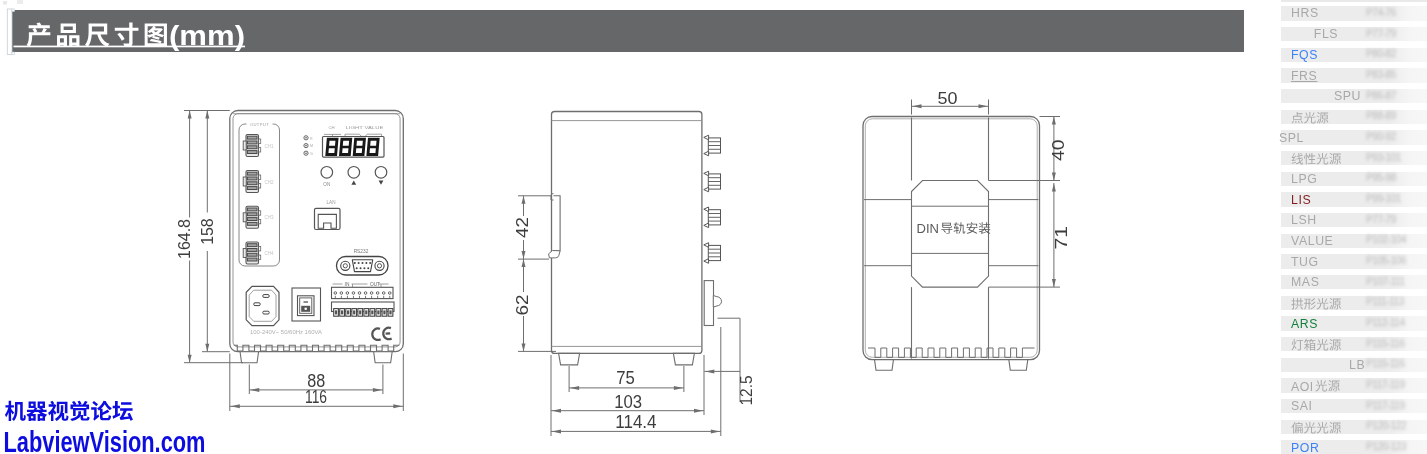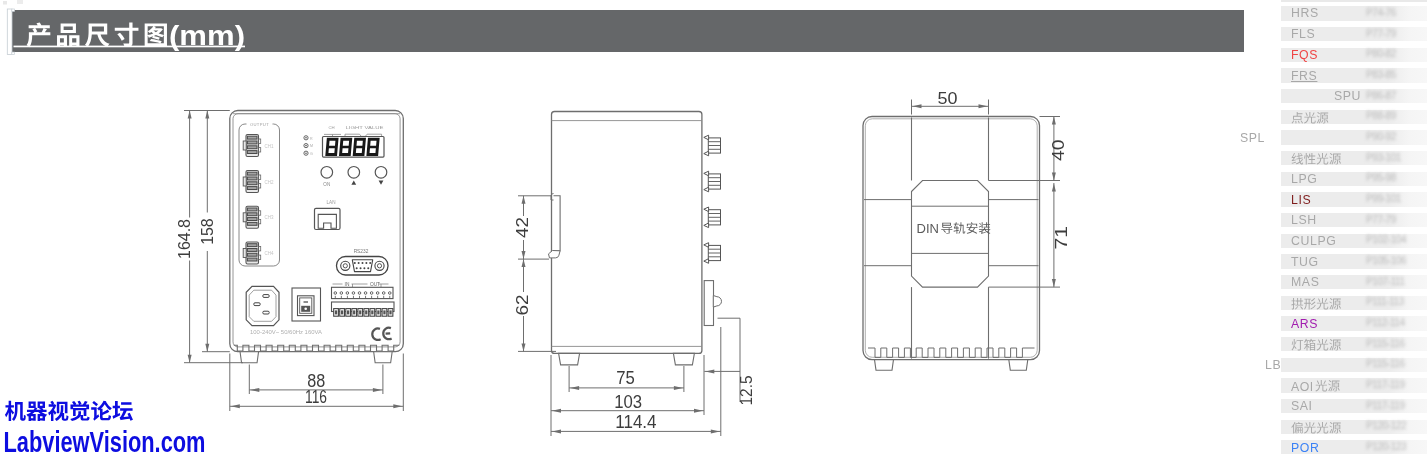--- a/index.html
+++ b/index.html
@@ -314,88 +314,88 @@
     <line x1="1053.9" y1="183" x2="1053.9" y2="287.1" stroke="#6e6e6e" stroke-width="1.0"></line>
     <polygon points="1053.9,183.5 1051.9,191.5 1055.9,191.5" fill="#6e6e6e"></polygon>
     <polygon points="1053.9,287.1 1051.9,279.1 1055.9,279.1" fill="#6e6e6e"></polygon>
     <text x="1067.3" y="237.7" font-family="Liberation Sans" font-size="16" fill="#3d3d3d" text-anchor="middle" textLength="23.5" lengthAdjust="spacingAndGlyphs" transform="rotate(-90 1067.3 237.7)">71</text>
 </svg>
 <div style="position:absolute;left:1281px;top:0px;width:146px;height:2.4px;background:#e9e9e9;"></div>
 <div style="position:absolute;left:1281px;top:6.3px;width:146px;height:14.3px;background:linear-gradient(90deg,#ececec 0%,#ececec 74%,#f5f5f5 88%,#f7f7f7 100%);"></div>
 <div style="position:absolute;left:1291px;top:6.4px;width:70px;height:25px;font:12.3px 'Liberation Sans';letter-spacing:0.6px;color:#a8a8a8;">HRS</div>
 <div style="position:absolute;left:1366px;top:6.9px;width:60px;height:13px;font:10px 'Liberation Sans';letter-spacing:-0.4px;color:#bbbbbb;filter:blur(1.55px);">P74-76</div>
 <div style="position:absolute;left:1281px;top:27.0px;width:146px;height:14.3px;background:linear-gradient(90deg,#ececec 0%,#ececec 74%,#f5f5f5 88%,#f7f7f7 100%);"></div>
-<div style="position:absolute;left:1291px;top:27.1px;width:70px;height:14px;font:12.3px 'Liberation Sans';letter-spacing:0.6px;color:#a8a8a8;">FLS</div>
+<div style="position:absolute;left:1291px;top:27.1px;width:70px;height:14px;font:12.3px 'Liberation Sans';letter-spacing:0.6px;color:#a8a8a8;text-align:center;">FLS</div>
 <div style="position:absolute;left:1366px;top:27.6px;width:60px;height:13px;font:10px 'Liberation Sans';letter-spacing:-0.4px;color:#bbbbbb;filter:blur(1.55px);">P77-79</div>
 <div style="position:absolute;left:1281px;top:47.6px;width:146px;height:14.3px;background:linear-gradient(90deg,#ececec 0%,#ececec 74%,#f5f5f5 88%,#f7f7f7 100%);"></div>
-<div style="position:absolute;left:1291px;top:47.8px;width:70px;height:14px;font:12.3px 'Liberation Sans';letter-spacing:0.6px;color:#ef4444;">FQS</div>
+<div style="position:absolute;left:1291px;top:47.8px;width:70px;height:14px;font:12.3px 'Liberation Sans';letter-spacing:0.6px;color:#3b82f6;">FQS</div>
 <div style="position:absolute;left:1366px;top:48.3px;width:60px;height:13px;font:10px 'Liberation Sans';letter-spacing:-0.4px;color:#bbbbbb;filter:blur(1.55px);">P80-82</div>
 <div style="position:absolute;left:1281px;top:68.3px;width:146px;height:14.3px;background:linear-gradient(90deg,#ececec 0%,#ececec 74%,#f5f5f5 88%,#f7f7f7 100%);"></div>
 <div style="position:absolute;left:1291px;top:68.5px;width:70px;height:14px;font:12.3px 'Liberation Sans';letter-spacing:0.6px;color:#a8a8a8;text-decoration:underline;">FRS</div>
 <div style="position:absolute;left:1366px;top:69.0px;width:60px;height:13px;font:10px 'Liberation Sans';letter-spacing:-0.4px;color:#bbbbbb;filter:blur(1.55px);">P83-85</div>
 <div style="position:absolute;left:1281px;top:89.0px;width:146px;height:14.3px;background:linear-gradient(90deg,#ececec 0%,#ececec 74%,#f5f5f5 88%,#f7f7f7 100%);"></div>
 <div style="position:absolute;left:1291px;top:89.1px;width:70px;height:14px;font:12.3px 'Liberation Sans';letter-spacing:0.6px;color:#a8a8a8;text-align:right;">SPU</div>
 <div style="position:absolute;left:1366px;top:89.6px;width:60px;height:13px;font:10px 'Liberation Sans';letter-spacing:-0.4px;color:#bbbbbb;filter:blur(1.55px);">P86-87</div>
 <div style="position:absolute;left:1281px;top:109.7px;width:146px;height:14.3px;background:linear-gradient(90deg,#ececec 0%,#ececec 74%,#f5f5f5 88%,#f7f7f7 100%);"></div>
 <svg style="position:absolute;left:1291px;top:108.7px;" width="90" height="18" viewBox="0 0 90 18">
     <path transform="translate(0.0,13.5) scale(0.012600,-0.012600)" d="M237 465H760V286H237ZM340 128C353 63 361 -21 361 -71L437 -61C436 -13 426 70 411 134ZM547 127C576 65 606 -19 617 -69L690 -50C678 0 646 81 615 142ZM751 135C801 72 857 -17 880 -72L951 -42C926 13 868 98 818 161ZM177 155C146 81 95 0 42 -46L110 -79C165 -26 216 58 248 136ZM166 536V216H835V536H530V663H910V734H530V840H455V536Z" fill="#a8a8a8"></path>
     <path transform="translate(12.6,13.5) scale(0.012600,-0.012600)" d="M138 766C189 687 239 582 256 516L329 544C310 612 257 714 206 791ZM795 802C767 723 712 612 669 544L733 519C777 584 831 687 873 774ZM459 840V458H55V387H322C306 197 268 55 34 -16C51 -31 73 -61 81 -80C333 3 383 167 401 387H587V32C587 -54 611 -78 701 -78C719 -78 826 -78 846 -78C931 -78 951 -35 960 129C939 135 907 148 890 161C886 17 880 -7 840 -7C816 -7 728 -7 709 -7C670 -7 662 -1 662 32V387H948V458H535V840Z" fill="#a8a8a8"></path>
     <path transform="translate(25.2,13.5) scale(0.012600,-0.012600)" d="M537 407H843V319H537ZM537 549H843V463H537ZM505 205C475 138 431 68 385 19C402 9 431 -9 445 -20C489 32 539 113 572 186ZM788 188C828 124 876 40 898 -10L967 21C943 69 893 152 853 213ZM87 777C142 742 217 693 254 662L299 722C260 751 185 797 131 829ZM38 507C94 476 169 428 207 400L251 460C212 488 136 531 81 560ZM59 -24 126 -66C174 28 230 152 271 258L211 300C166 186 103 54 59 -24ZM338 791V517C338 352 327 125 214 -36C231 -44 263 -63 276 -76C395 92 411 342 411 517V723H951V791ZM650 709C644 680 632 639 621 607H469V261H649V0C649 -11 645 -15 633 -16C620 -16 576 -16 529 -15C538 -34 547 -61 550 -79C616 -80 660 -80 687 -69C714 -58 721 -39 721 -2V261H913V607H694C707 633 720 663 733 692Z" fill="#a8a8a8"></path>
   </svg>
 <div style="position:absolute;left:1366px;top:110.3px;width:60px;height:13px;font:10px 'Liberation Sans';letter-spacing:-0.4px;color:#bbbbbb;filter:blur(1.55px);">P88-89</div>
 <div style="position:absolute;left:1281px;top:130.3px;width:146px;height:14.3px;background:linear-gradient(90deg,#ececec 0%,#ececec 74%,#f5f5f5 88%,#f7f7f7 100%);"></div>
-<div style="position:absolute;left:1240px;top:130.5px;width:70px;height:14px;font:12.3px 'Liberation Sans';letter-spacing:0.6px;color:#a8a8a8;">SPL</div>
+<div style="position:absolute;left:1279px;top:130.5px;width:70px;height:14px;font:12.3px 'Liberation Sans';letter-spacing:0.6px;color:#a8a8a8;">SPL</div>
 <div style="position:absolute;left:1366px;top:131.0px;width:60px;height:13px;font:10px 'Liberation Sans';letter-spacing:-0.4px;color:#bbbbbb;filter:blur(1.55px);">P90-92</div>
 <div style="position:absolute;left:1281px;top:151.0px;width:146px;height:14.3px;background:linear-gradient(90deg,#ececec 0%,#ececec 74%,#f5f5f5 88%,#f7f7f7 100%);"></div>
 <svg style="position:absolute;left:1291px;top:150.0px;" width="90" height="18" viewBox="0 0 90 18">
     <path transform="translate(0.0,13.5) scale(0.012600,-0.012600)" d="M54 54 70 -18C162 10 282 46 398 80L387 144C264 109 137 74 54 54ZM704 780C754 756 817 717 849 689L893 736C861 763 797 800 748 822ZM72 423C86 430 110 436 232 452C188 387 149 337 130 317C99 280 76 255 54 251C63 232 74 197 78 182C99 194 133 204 384 255C382 270 382 298 384 318L185 282C261 372 337 482 401 592L338 630C319 593 297 555 275 519L148 506C208 591 266 699 309 804L239 837C199 717 126 589 104 556C82 522 65 499 47 494C56 474 68 438 72 423ZM887 349C847 286 793 228 728 178C712 231 698 295 688 367L943 415L931 481L679 434C674 476 669 520 666 566L915 604L903 670L662 634C659 701 658 770 658 842H584C585 767 587 694 591 623L433 600L445 532L595 555C598 509 603 464 608 421L413 385L425 317L617 353C629 270 645 195 666 133C581 76 483 31 381 0C399 -17 418 -44 428 -62C522 -29 611 14 691 66C732 -24 786 -77 857 -77C926 -77 949 -44 963 68C946 75 922 91 907 108C902 19 892 -4 865 -4C821 -4 784 37 753 110C832 170 900 241 950 319Z" fill="#a8a8a8"></path>
     <path transform="translate(12.6,13.5) scale(0.012600,-0.012600)" d="M172 840V-79H247V840ZM80 650C73 569 55 459 28 392L87 372C113 445 131 560 137 642ZM254 656C283 601 313 528 323 483L379 512C368 554 337 625 307 679ZM334 27V-44H949V27H697V278H903V348H697V556H925V628H697V836H621V628H497C510 677 522 730 532 782L459 794C436 658 396 522 338 435C356 427 390 410 405 400C431 443 454 496 474 556H621V348H409V278H621V27Z" fill="#a8a8a8"></path>
     <path transform="translate(25.2,13.5) scale(0.012600,-0.012600)" d="M138 766C189 687 239 582 256 516L329 544C310 612 257 714 206 791ZM795 802C767 723 712 612 669 544L733 519C777 584 831 687 873 774ZM459 840V458H55V387H322C306 197 268 55 34 -16C51 -31 73 -61 81 -80C333 3 383 167 401 387H587V32C587 -54 611 -78 701 -78C719 -78 826 -78 846 -78C931 -78 951 -35 960 129C939 135 907 148 890 161C886 17 880 -7 840 -7C816 -7 728 -7 709 -7C670 -7 662 -1 662 32V387H948V458H535V840Z" fill="#a8a8a8"></path>
     <path transform="translate(37.8,13.5) scale(0.012600,-0.012600)" d="M537 407H843V319H537ZM537 549H843V463H537ZM505 205C475 138 431 68 385 19C402 9 431 -9 445 -20C489 32 539 113 572 186ZM788 188C828 124 876 40 898 -10L967 21C943 69 893 152 853 213ZM87 777C142 742 217 693 254 662L299 722C260 751 185 797 131 829ZM38 507C94 476 169 428 207 400L251 460C212 488 136 531 81 560ZM59 -24 126 -66C174 28 230 152 271 258L211 300C166 186 103 54 59 -24ZM338 791V517C338 352 327 125 214 -36C231 -44 263 -63 276 -76C395 92 411 342 411 517V723H951V791ZM650 709C644 680 632 639 621 607H469V261H649V0C649 -11 645 -15 633 -16C620 -16 576 -16 529 -15C538 -34 547 -61 550 -79C616 -80 660 -80 687 -69C714 -58 721 -39 721 -2V261H913V607H694C707 633 720 663 733 692Z" fill="#a8a8a8"></path>
   </svg>
 <div style="position:absolute;left:1366px;top:151.6px;width:60px;height:13px;font:10px 'Liberation Sans';letter-spacing:-0.4px;color:#bbbbbb;filter:blur(1.55px);">P93-101</div>
 <div style="position:absolute;left:1281px;top:171.7px;width:146px;height:14.3px;background:linear-gradient(90deg,#ececec 0%,#ececec 74%,#f5f5f5 88%,#f7f7f7 100%);"></div>
 <div style="position:absolute;left:1291px;top:171.8px;width:70px;height:14px;font:12.3px 'Liberation Sans';letter-spacing:0.6px;color:#a8a8a8;">LPG</div>
 <div style="position:absolute;left:1366px;top:172.3px;width:60px;height:13px;font:10px 'Liberation Sans';letter-spacing:-0.4px;color:#bbbbbb;filter:blur(1.55px);">P95-98</div>
 <div style="position:absolute;left:1281px;top:192.3px;width:146px;height:14.3px;background:linear-gradient(90deg,#ececec 0%,#ececec 74%,#f5f5f5 88%,#f7f7f7 100%);"></div>
 <div style="position:absolute;left:1291px;top:192.5px;width:70px;height:14px;font:12.3px 'Liberation Sans';letter-spacing:0.6px;color:#7f1d1d;">LIS</div>
 <div style="position:absolute;left:1366px;top:193.0px;width:60px;height:13px;font:10px 'Liberation Sans';letter-spacing:-0.4px;color:#bbbbbb;filter:blur(1.55px);">P99-101</div>
 <div style="position:absolute;left:1281px;top:213.0px;width:146px;height:14.3px;background:linear-gradient(90deg,#ececec 0%,#ececec 74%,#f5f5f5 88%,#f7f7f7 100%);"></div>
 <div style="position:absolute;left:1291px;top:213.2px;width:70px;height:26px;font:12.3px 'Liberation Sans';letter-spacing:0.6px;color:#a8a8a8;">LSH</div>
 <div style="position:absolute;left:1366px;top:213.7px;width:60px;height:13px;font:10px 'Liberation Sans';letter-spacing:-0.4px;color:#bbbbbb;filter:blur(1.55px);">P77-79</div>
 <div style="position:absolute;left:1281px;top:233.7px;width:146px;height:14.3px;background:linear-gradient(90deg,#ececec 0%,#ececec 74%,#f5f5f5 88%,#f7f7f7 100%);"></div>
-<div style="position:absolute;left:1291px;top:233.8px;width:70px;height:14px;font:12.3px 'Liberation Sans';letter-spacing:0.6px;color:#a8a8a8;">CULPG</div>
+<div style="position:absolute;left:1291px;top:233.8px;width:70px;height:14px;font:12.3px 'Liberation Sans';letter-spacing:0.6px;color:#a8a8a8;">VALUE</div>
 <div style="position:absolute;left:1366px;top:234.3px;width:60px;height:13px;font:10px 'Liberation Sans';letter-spacing:-0.4px;color:#bbbbbb;filter:blur(1.55px);">P102-104</div>
 <div style="position:absolute;left:1281px;top:254.3px;width:146px;height:14.3px;background:linear-gradient(90deg,#ececec 0%,#ececec 74%,#f5f5f5 88%,#f7f7f7 100%);"></div>
 <div style="position:absolute;left:1291px;top:254.5px;width:70px;height:14px;font:12.3px 'Liberation Sans';letter-spacing:0.6px;color:#a8a8a8;">TUG</div>
 <div style="position:absolute;left:1366px;top:255.0px;width:60px;height:13px;font:10px 'Liberation Sans';letter-spacing:-0.4px;color:#bbbbbb;filter:blur(1.55px);">P105-106</div>
 <div style="position:absolute;left:1281px;top:275.0px;width:146px;height:14.3px;background:linear-gradient(90deg,#ececec 0%,#ececec 74%,#f5f5f5 88%,#f7f7f7 100%);"></div>
 <div style="position:absolute;left:1291px;top:275.2px;width:70px;height:30px;font:12.3px 'Liberation Sans';letter-spacing:0.6px;color:#a8a8a8;">MAS</div>
 <div style="position:absolute;left:1366px;top:275.7px;width:60px;height:13px;font:10px 'Liberation Sans';letter-spacing:-0.4px;color:#bbbbbb;filter:blur(1.55px);">P107-111</div>
 <div style="position:absolute;left:1281px;top:295.7px;width:146px;height:14.3px;background:linear-gradient(90deg,#ececec 0%,#ececec 74%,#f5f5f5 88%,#f7f7f7 100%);"></div>
 <svg style="position:absolute;left:1291px;top:294.7px;" width="90" height="18" viewBox="0 0 90 18">
     <path transform="translate(0.0,13.5) scale(0.012600,-0.012600)" d="M500 175C457 96 383 18 309 -32C327 -43 357 -67 371 -80C444 -25 523 63 573 152ZM723 140C786 73 858 -20 891 -79L955 -38C921 20 849 108 784 174ZM167 839V638H42V568H167V350L28 309L47 235L167 274V11C167 -4 162 -8 150 -8C138 -8 99 -8 56 -7C66 -28 75 -60 78 -79C141 -80 181 -77 205 -65C231 -53 240 -32 240 11V299L347 334L336 403L240 372V568H350V638H240V839ZM743 829V626H561V829H488V626H377V554H488V307H348V234H959V307H816V554H941V626H816V829ZM561 554H743V307H561Z" fill="#a8a8a8"></path>
     <path transform="translate(12.6,13.5) scale(0.012600,-0.012600)" d="M846 824C784 743 670 658 574 610C593 596 615 574 628 557C730 613 842 703 916 795ZM875 548C808 461 687 371 584 319C603 304 625 281 638 266C745 325 866 422 943 520ZM898 278C823 153 681 42 532 -19C552 -35 574 -61 586 -79C740 -8 883 111 968 250ZM404 708V449H243V708ZM41 449V379H171C167 230 145 83 37 -36C55 -46 81 -70 93 -86C213 45 238 211 242 379H404V-79H478V379H586V449H478V708H573V778H58V708H172V449Z" fill="#a8a8a8"></path>
     <path transform="translate(25.2,13.5) scale(0.012600,-0.012600)" d="M138 766C189 687 239 582 256 516L329 544C310 612 257 714 206 791ZM795 802C767 723 712 612 669 544L733 519C777 584 831 687 873 774ZM459 840V458H55V387H322C306 197 268 55 34 -16C51 -31 73 -61 81 -80C333 3 383 167 401 387H587V32C587 -54 611 -78 701 -78C719 -78 826 -78 846 -78C931 -78 951 -35 960 129C939 135 907 148 890 161C886 17 880 -7 840 -7C816 -7 728 -7 709 -7C670 -7 662 -1 662 32V387H948V458H535V840Z" fill="#a8a8a8"></path>
     <path transform="translate(37.8,13.5) scale(0.012600,-0.012600)" d="M537 407H843V319H537ZM537 549H843V463H537ZM505 205C475 138 431 68 385 19C402 9 431 -9 445 -20C489 32 539 113 572 186ZM788 188C828 124 876 40 898 -10L967 21C943 69 893 152 853 213ZM87 777C142 742 217 693 254 662L299 722C260 751 185 797 131 829ZM38 507C94 476 169 428 207 400L251 460C212 488 136 531 81 560ZM59 -24 126 -66C174 28 230 152 271 258L211 300C166 186 103 54 59 -24ZM338 791V517C338 352 327 125 214 -36C231 -44 263 -63 276 -76C395 92 411 342 411 517V723H951V791ZM650 709C644 680 632 639 621 607H469V261H649V0C649 -11 645 -15 633 -16C620 -16 576 -16 529 -15C538 -34 547 -61 550 -79C616 -80 660 -80 687 -69C714 -58 721 -39 721 -2V261H913V607H694C707 633 720 663 733 692Z" fill="#a8a8a8"></path>
   </svg>
 <div style="position:absolute;left:1366px;top:296.3px;width:60px;height:13px;font:10px 'Liberation Sans';letter-spacing:-0.4px;color:#bbbbbb;filter:blur(1.55px);">P111-113</div>
 <div style="position:absolute;left:1281px;top:316.4px;width:146px;height:14.3px;background:linear-gradient(90deg,#ececec 0%,#ececec 74%,#f5f5f5 88%,#f7f7f7 100%);"></div>
-<div style="position:absolute;left:1291px;top:316.5px;width:70px;height:32px;font:12.3px 'Liberation Sans';letter-spacing:0.6px;color:#a21caf;">ARS</div>
+<div style="position:absolute;left:1291px;top:316.5px;width:70px;height:32px;font:12.3px 'Liberation Sans';letter-spacing:0.6px;color:#15803d;">ARS</div>
 <div style="position:absolute;left:1366px;top:317.0px;width:60px;height:13px;font:10px 'Liberation Sans';letter-spacing:-0.4px;color:#bbbbbb;filter:blur(1.55px);">P112-114</div>
 <div style="position:absolute;left:1281px;top:337.0px;width:146px;height:14.3px;background:linear-gradient(90deg,#ececec 0%,#ececec 74%,#f5f5f5 88%,#f7f7f7 100%);"></div>
 <svg style="position:absolute;left:1291px;top:336.0px;" width="90" height="18" viewBox="0 0 90 18">
     <path transform="translate(0.0,13.5) scale(0.012600,-0.012600)" d="M100 635C95 556 80 452 56 390L114 366C140 438 154 547 157 628ZM380 651C364 589 332 499 307 443L353 422C382 474 415 558 444 626ZM219 835V515C219 328 203 128 43 -25C60 -36 86 -63 97 -80C184 3 233 100 260 201C304 153 364 85 390 49L440 107C415 136 312 244 276 276C289 355 292 436 292 515V835ZM444 758V685H707V30C707 12 700 6 680 5C658 4 586 4 512 7C524 -15 538 -52 543 -74C638 -74 700 -73 737 -60C773 -47 786 -21 786 30V685H961V758Z" fill="#a8a8a8"></path>
     <path transform="translate(12.6,13.5) scale(0.012600,-0.012600)" d="M570 293H837V191H570ZM570 352V451H837V352ZM570 132H837V28H570ZM497 519V-79H570V-35H837V-73H913V519ZM185 844C153 743 99 643 36 578C54 568 86 547 100 536C133 574 165 624 194 679H234C255 639 274 591 284 556H235V442H60V372H220C176 265 101 148 33 85C51 71 71 45 82 27C134 83 190 168 235 254V-80H307V256C349 211 398 156 420 126L468 185C444 210 348 300 307 334V372H466V442H307V551L354 570C346 599 329 641 310 679H488V743H225C237 771 248 799 257 827ZM578 844C549 745 496 649 430 587C449 577 480 556 494 544C528 580 561 626 589 678H649C682 634 716 580 729 543L794 571C781 600 756 641 728 678H948V743H620C632 770 642 798 651 827Z" fill="#a8a8a8"></path>
     <path transform="translate(25.2,13.5) scale(0.012600,-0.012600)" d="M138 766C189 687 239 582 256 516L329 544C310 612 257 714 206 791ZM795 802C767 723 712 612 669 544L733 519C777 584 831 687 873 774ZM459 840V458H55V387H322C306 197 268 55 34 -16C51 -31 73 -61 81 -80C333 3 383 167 401 387H587V32C587 -54 611 -78 701 -78C719 -78 826 -78 846 -78C931 -78 951 -35 960 129C939 135 907 148 890 161C886 17 880 -7 840 -7C816 -7 728 -7 709 -7C670 -7 662 -1 662 32V387H948V458H535V840Z" fill="#a8a8a8"></path>
     <path transform="translate(37.8,13.5) scale(0.012600,-0.012600)" d="M537 407H843V319H537ZM537 549H843V463H537ZM505 205C475 138 431 68 385 19C402 9 431 -9 445 -20C489 32 539 113 572 186ZM788 188C828 124 876 40 898 -10L967 21C943 69 893 152 853 213ZM87 777C142 742 217 693 254 662L299 722C260 751 185 797 131 829ZM38 507C94 476 169 428 207 400L251 460C212 488 136 531 81 560ZM59 -24 126 -66C174 28 230 152 271 258L211 300C166 186 103 54 59 -24ZM338 791V517C338 352 327 125 214 -36C231 -44 263 -63 276 -76C395 92 411 342 411 517V723H951V791ZM650 709C644 680 632 639 621 607H469V261H649V0C649 -11 645 -15 633 -16C620 -16 576 -16 529 -15C538 -34 547 -61 550 -79C616 -80 660 -80 687 -69C714 -58 721 -39 721 -2V261H913V607H694C707 633 720 663 733 692Z" fill="#a8a8a8"></path>
   </svg>
 <div style="position:absolute;left:1366px;top:337.7px;width:60px;height:13px;font:10px 'Liberation Sans';letter-spacing:-0.4px;color:#bbbbbb;filter:blur(1.55px);">P115-116</div>
 <div style="position:absolute;left:1281px;top:357.7px;width:146px;height:14.3px;background:linear-gradient(90deg,#ececec 0%,#ececec 74%,#f5f5f5 88%,#f7f7f7 100%);"></div>
-<div style="position:absolute;left:1265px;top:357.8px;width:70px;height:20px;font:12.3px 'Liberation Sans';letter-spacing:0.6px;color:#a8a8a8;">LB</div>
+<div style="position:absolute;left:1349px;top:357.8px;width:70px;height:20px;font:12.3px 'Liberation Sans';letter-spacing:0.6px;color:#a8a8a8;">LB</div>
 <div style="position:absolute;left:1366px;top:358.3px;width:60px;height:13px;font:10px 'Liberation Sans';letter-spacing:-0.4px;color:#bbbbbb;filter:blur(1.55px);">P115-116</div>
 <div style="position:absolute;left:1281px;top:378.4px;width:146px;height:14.3px;background:linear-gradient(90deg,#ececec 0%,#ececec 74%,#f5f5f5 88%,#f7f7f7 100%);"></div>
 <svg style="position:absolute;left:1291px;top:377.4px;" width="90" height="18" viewBox="0 0 90 18">
     <text x="0" y="13.5" font-family="Liberation Sans" font-size="12.3" fill="#a8a8a8" letter-spacing="0.5">AOI</text>
     <path transform="translate(24.0,13.5) scale(0.012600,-0.012600)" d="M138 766C189 687 239 582 256 516L329 544C310 612 257 714 206 791ZM795 802C767 723 712 612 669 544L733 519C777 584 831 687 873 774ZM459 840V458H55V387H322C306 197 268 55 34 -16C51 -31 73 -61 81 -80C333 3 383 167 401 387H587V32C587 -54 611 -78 701 -78C719 -78 826 -78 846 -78C931 -78 951 -35 960 129C939 135 907 148 890 161C886 17 880 -7 840 -7C816 -7 728 -7 709 -7C670 -7 662 -1 662 32V387H948V458H535V840Z" fill="#a8a8a8"></path>
     <path transform="translate(36.6,13.5) scale(0.012600,-0.012600)" d="M537 407H843V319H537ZM537 549H843V463H537ZM505 205C475 138 431 68 385 19C402 9 431 -9 445 -20C489 32 539 113 572 186ZM788 188C828 124 876 40 898 -10L967 21C943 69 893 152 853 213ZM87 777C142 742 217 693 254 662L299 722C260 751 185 797 131 829ZM38 507C94 476 169 428 207 400L251 460C212 488 136 531 81 560ZM59 -24 126 -66C174 28 230 152 271 258L211 300C166 186 103 54 59 -24ZM338 791V517C338 352 327 125 214 -36C231 -44 263 -63 276 -76C395 92 411 342 411 517V723H951V791ZM650 709C644 680 632 639 621 607H469V261H649V0C649 -11 645 -15 633 -16C620 -16 576 -16 529 -15C538 -34 547 -61 550 -79C616 -80 660 -80 687 -69C714 -58 721 -39 721 -2V261H913V607H694C707 633 720 663 733 692Z" fill="#a8a8a8"></path>
   </svg>
 <div style="position:absolute;left:1366px;top:379.0px;width:60px;height:13px;font:10px 'Liberation Sans';letter-spacing:-0.4px;color:#bbbbbb;filter:blur(1.55px);">P117-119</div>
 <div style="position:absolute;left:1281px;top:399.0px;width:146px;height:14.3px;background:linear-gradient(90deg,#ececec 0%,#ececec 74%,#f5f5f5 88%,#f7f7f7 100%);"></div>
 <div style="position:absolute;left:1291px;top:399.2px;width:70px;height:14px;font:12.3px 'Liberation Sans';letter-spacing:0.6px;color:#a8a8a8;">SAI</div>

